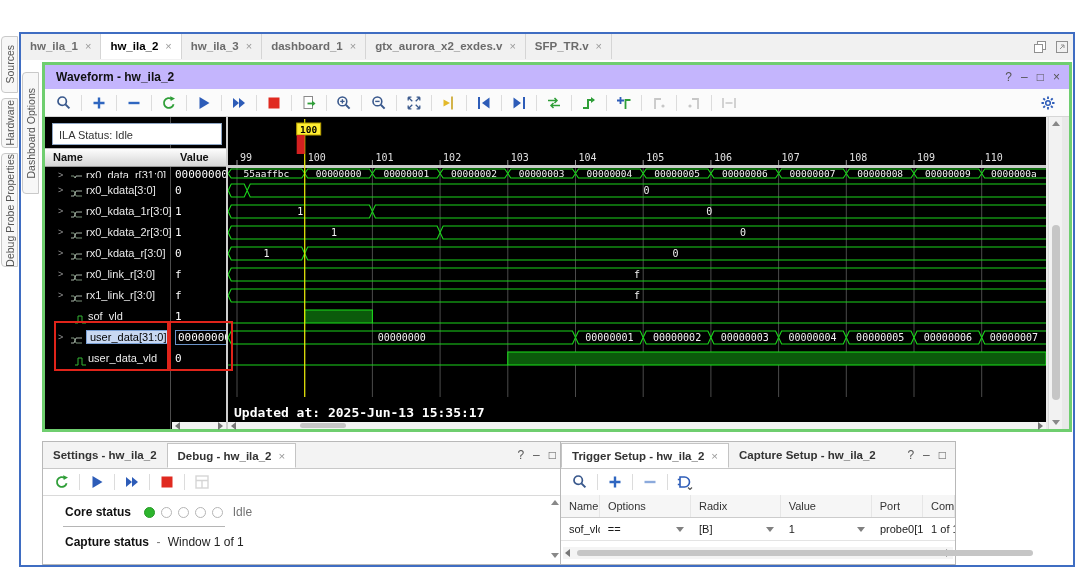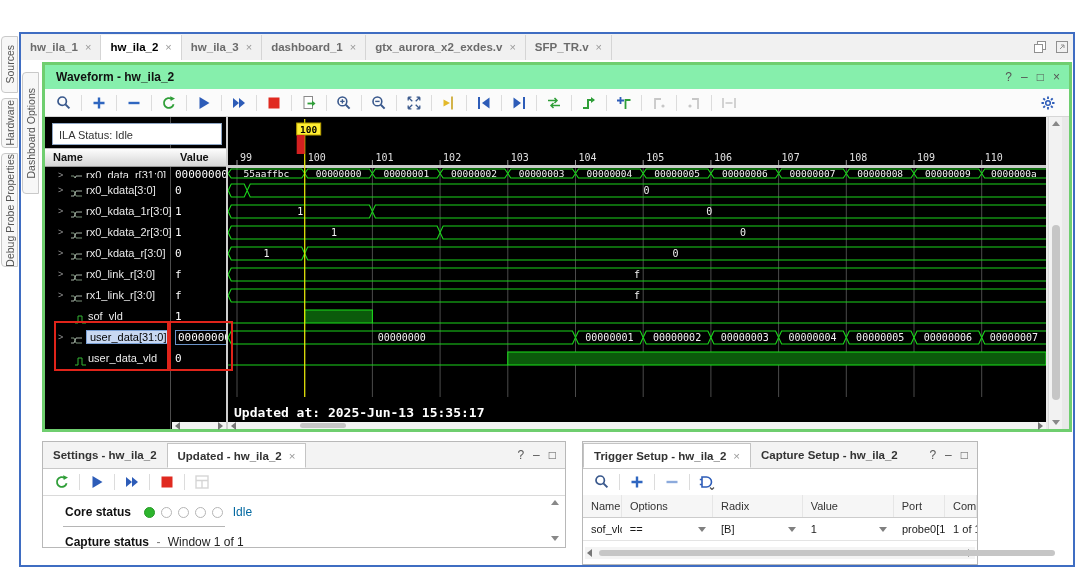--- a/index.html
+++ b/index.html
@@ -11,29 +11,29 @@
   .titlebar .app{font-weight:bold;font-size:12px;color:#0d0d0d;margin-left:10px}
   .titlebar .tgt{font-size:12px;color:#222}
   .titlebar .tctl{position:absolute;top:0;color:#555;font-size:12px;cursor:default}
   
   .frame{left:19px;top:32px;width:1056px;height:535px;border:2px solid #3f6dc2;box-sizing:border-box;pointer-events:none}
   
   .vtab{width:17px;box-sizing:border-box;border:1px solid #c9c9c9;border-radius:4px 0 0 4px;
     background:#f7f7f7;color:#555;font-size:10.5px;display:flex;align-items:center;justify-content:center}
   .vtab span{writing-mode:vertical-rl;transform:rotate(180deg);white-space:nowrap}
   
-  .tabbar{left:21px;top:34px;width:1052px;height:26px;background:#f1f1f1;display:flex;align-items:center}
+  .tabbar{left:21px;top:34px;width:1052px;height:26px;background:#f1f1f1;display:flex;align-items:flex-start}
   .dtab{height:25px;line-height:25px;padding:0 9px;font-size:11.5px;font-weight:bold;color:#6b6b6b;
     border-right:1px solid #d5d5d5;white-space:nowrap;cursor:default}
   .dtab.active{background:#fff;color:#000}
   .dtab .x{color:#999;margin-left:7px;font-weight:normal;font-size:11px}
   .tabcorner{position:absolute;right:6px;top:5px;display:flex;gap:6px}
   
   .wavewin{left:42px;top:62px;width:1030px;height:370px;border:3px solid #6fce6f;box-sizing:border-box;background:#e9e9e9}
-  .wvhead{left:0;top:0;width:1024px;height:24px;background:#86efac;border-bottom:1px solid #d2d2d2;line-height:24px}
+  .wvhead{left:0;top:0;width:1024px;height:24px;background:#c4b5fd;border-bottom:1px solid #d2d2d2;line-height:24px}
   .wvhead .t{font-weight:bold;font-size:12px;color:#111;margin-left:11px}
   .winctls{position:absolute;right:8px;top:0;line-height:24px;color:#555;font-size:12px;letter-spacing:1px}
   .winctls span{margin-left:8px;cursor:default}
   .wvtools{left:0;top:24px;width:1024px;height:28px;background:#fbfbfb;border-bottom:1px solid #d6d6d6;display:flex;align-items:center;padding-left:6px;box-sizing:border-box}
   .tbtn{width:22px;height:22px;display:flex;align-items:center;justify-content:center;margin:0 2px;cursor:pointer}
   .tbtn.disabled{opacity:.55;cursor:default}
   .vsep{width:1px;height:16px;background:#dcdcdc;margin:0 4px}
   .gearbox{position:absolute;right:8px;top:27px}
   
   .tablebg{left:0;top:52px;width:181px;height:312px;background:#000}
@@ -63,22 +63,22 @@
   .thumbh{height:5px;background:#c6c6c6;border-radius:3px}
   .vscroll{left:1003px;top:52px;width:14px;height:312px;background:#f2f2f2;border-left:1px solid #d8d8d8;box-sizing:border-box}
   .thumbv{position:absolute;left:3px;width:8px;background:#c6c6c6;border-radius:4px}
   .tri{width:0;height:0;display:inline-block}
   .tri-l{border-top:4px solid transparent;border-bottom:4px solid transparent;border-right:5px solid #777}
   .tri-r{border-top:4px solid transparent;border-bottom:4px solid transparent;border-left:5px solid #777}
   .tri-u{border-left:4px solid transparent;border-right:4px solid transparent;border-bottom:5px solid #888}
   .tri-d{border-left:4px solid transparent;border-right:4px solid transparent;border-top:5px solid #888}
   
   .panel{border:1px solid #b8b8b8;background:#fff;box-sizing:border-box}
-  .panelL{left:42px;top:441px;width:524px;height:107px}
-  .panelR{left:582px;top:441px;width:396px;height:124px}
+  .panelL{left:42px;top:441px;width:524px;height:124px}
+  .panelR{left:560px;top:441px;width:396px;height:124px}
   .ptabs{position:absolute;left:0;top:0;right:0;height:26px;background:#f3f3f3;border-bottom:1px solid #c8c8c8;display:flex;align-items:flex-end}
   .ptab{height:25px;line-height:25px;padding:0 10px;font-size:11.5px;font-weight:bold;color:#333;white-space:nowrap;cursor:default}
   .ptab.active{background:#fff;border:1px solid #c4c4c4;border-bottom:1px solid #fff;box-sizing:border-box}
   .ptab .x{color:#999;margin-left:7px;font-weight:normal}
   .ptoolbar{position:absolute;left:0;top:26px;right:0;height:27px;border-bottom:1px solid #dadada;display:flex;align-items:center;padding-left:6px}
   .corelbl{font-weight:bold;font-size:12px;color:#111}
   .dot{display:inline-block;width:11px;height:11px;border-radius:50%;border:1px solid #b5b5b5;background:#fff;box-sizing:border-box;margin-right:6px;vertical-align:middle}
   .dot.on{background:#2db52d;border-color:#279a27}
   
   .ttable{position:absolute;left:0;top:53px;right:0}
@@ -513,21 +513,21 @@
     <div class="abs vscroll">
       <span class="tri tri-u" style="position:absolute;left:3px;top:4px"></span>
       <span class="thumbv" style="top:108px;height:175px"></span>
       <span class="tri tri-d" style="position:absolute;left:3px;bottom:4px"></span>
     </div>
   </div>
 
   <div class="abs panel panelL">
     <div class="ptabs" id="statusTabs">
         <div class="ptab"><span>Settings - hw_ila_2</span></div>
-        <div class="ptab active"><span>Updated - hw_ila_2</span><span class="x">×</span></div>
+        <div class="ptab active"><span>Debug - hw_ila_2</span><span class="x">×</span></div>
       </div>
     <span class="winctls" style="top:1px" id="statusCtls"><span>?</span><span>–</span><span>□</span></span>
     <div class="ptoolbar" id="statusToolbar">
         <span class="tbtn">
           <svg width="16" height="16" viewBox="0 0 16 16">
             <path d="M12.6 9.2A4.9 4.9 0 1 1 10.9 4.2" fill="none" stroke="#2f9e38" stroke-width="1.8"></path>
             <path d="M9.2 1.2L14 3.4l-4.3 2.6z" fill="#2f9e38"></path>
           </svg>
         </span>
         <span class="vsep"></span>
@@ -553,21 +553,21 @@
         <span class="tbtn disabled">
           <svg width="16" height="16" viewBox="0 0 16 16">
             <rect x="2" y="2" width="12" height="12" fill="none" stroke="#b4b4b4" stroke-width="1.4"></rect>
             <path d="M2 6.5h12M8 6.5V14" stroke="#b4b4b4" stroke-width="1.4" fill="none"></path>
           </svg>
         </span>
       </div>
     <div class="abs" style="left:22px;top:63px">
       <span class="corelbl">Core status</span>
       <span id="coreDots" style="margin-left:10px"><span class="dot on"></span><span class="dot"></span><span class="dot"></span><span class="dot"></span><span class="dot"></span></span>
-      <span style="font-size:12px;color:#0369a1">Idle</span>
+      <span style="font-size:12px;color:#737373">Idle</span>
     </div>
     <div class="abs" style="left:20px;top:84px;width:162px;border-top:1px solid #b5b5b5"></div>
     <div class="abs" style="left:22px;top:93px">
       <span class="corelbl">Capture status</span>
       <span style="color:#777;margin:0 4px">-</span>
       <span style="font-size:12px;color:#222">Window 1 of 1</span>
     </div>
     <span class="tri tri-u" style="position:absolute;right:6px;top:58px"></span>
     <span class="tri tri-d" style="position:absolute;right:6px;bottom:6px"></span>
   </div>

